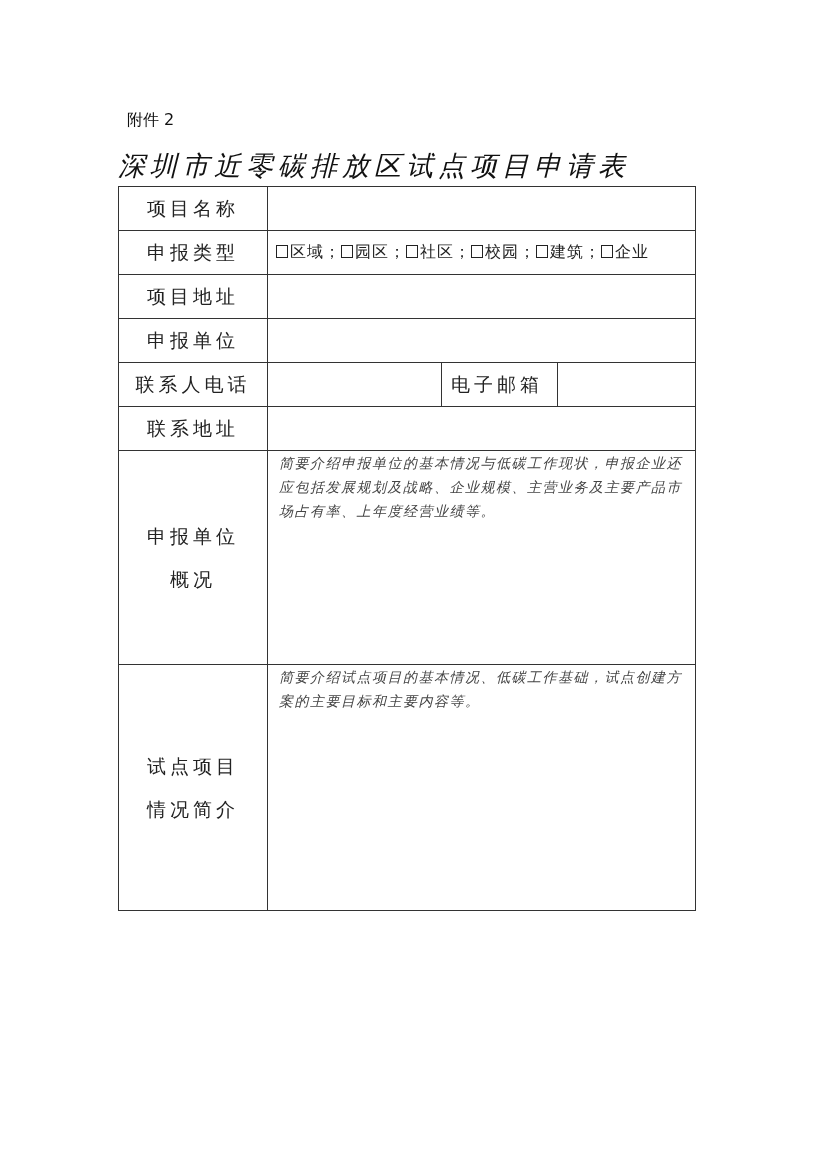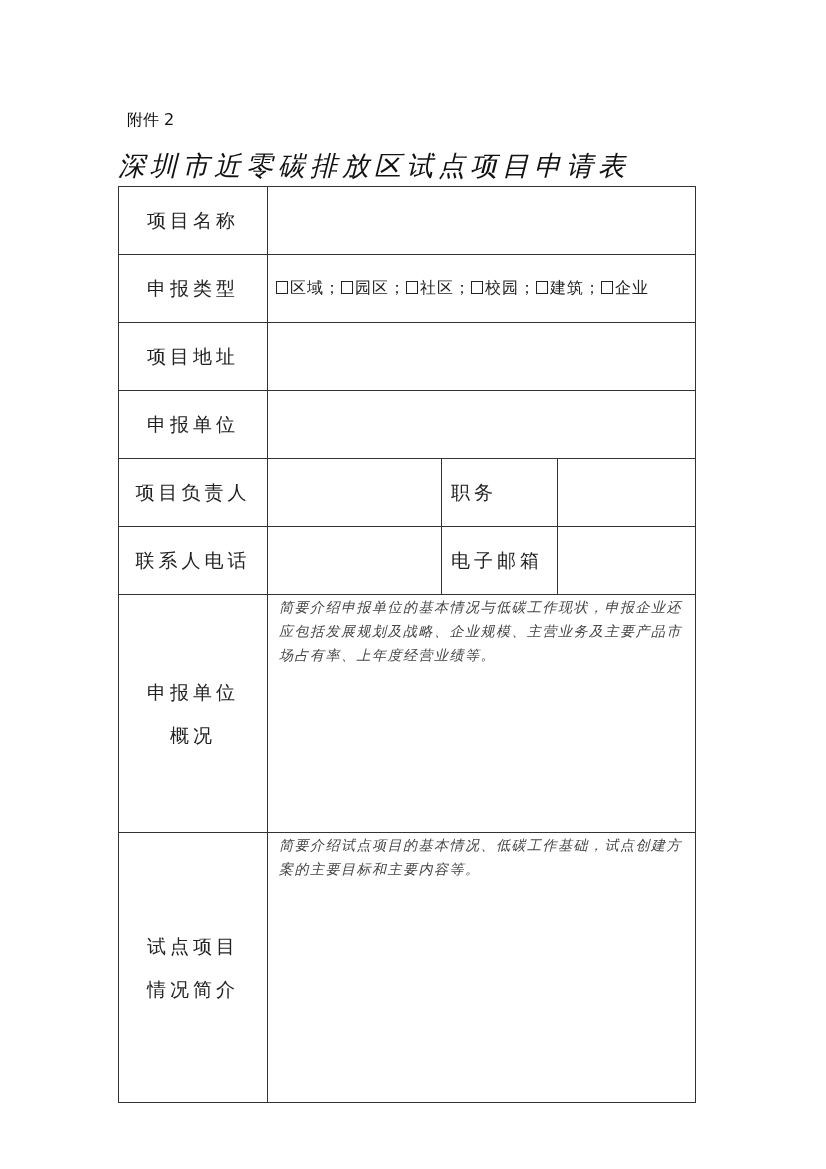--- a/index.html
+++ b/index.html
@@ -17,21 +17,21 @@
       position: absolute; left: 118px; width: 576px; top: 148px;
       text-align: left; font-size: 27px; letter-spacing: 5px;
       font-family: "DejaVu Serif", "Liberation Serif", serif;
       font-style: italic; color: #111;
     }
     table.form {
       position: absolute; left: 118px; top: 186px;
       width: 577px; border-collapse: collapse; table-layout: fixed;
     }
     table.form td {
-      border: 1.5px solid #333; padding: 12px; vertical-align: middle;
+      border: 1.5px solid #333; padding: 0; vertical-align: middle;
     }
     .lbl {
       text-align: center; font-size: 19px; letter-spacing: 4px; color: #222;
     }
     .lbl-left { text-align: left; padding-left: 9px !important; font-size: 19px; letter-spacing: 4px; color:#222; }
     .row44 td { height: 43px; }
     .type-cell { font-size: 16px; padding-left: 8px !important; white-space: nowrap; letter-spacing: 1px; color:#222; }
     .box { display: inline-block; width: 10px; height: 11px; border: 1px solid #222; margin-right: 2px; vertical-align: -1px; }
     .hint {
       vertical-align: top !important;
@@ -72,35 +72,33 @@
   <tr class="row44">
     <td class="lbl">项目地址</td>
     <td colspan="3"></td>
   </tr>
 
   <tr class="row44">
     <td class="lbl">申报单位</td>
     <td colspan="3"></td>
   </tr>
 
-  <tr class="row44">
-    <td class="lbl">项目负责人</td>
-    <td></td>
-    <td class="lbl-left">职务</td>
-    <td></td>
-  </tr>
 
 
   <tr class="row44">
     <td class="lbl">联系人电话</td>
     <td></td>
     <td class="lbl-left">电子邮箱</td>
     <td></td>
   </tr>
 
+  <tr class="row44">
+    <td class="lbl">联系地址</td>
+    <td colspan="3"></td>
+  </tr>
 
   <tr class="tall1">
     <td class="lbl big-lbl">
       <div>申报单位</div>
       <div>概况</div>
     </td>
     <td colspan="3" class="hint">
       <span>简要介绍申报单位的基本情况与低碳工作现状，申报企业还应包括发展规划及战略、企业规模、主营业务及主要产品市场占有率、上年度经营业绩等。</span>
     </td>
   </tr>

